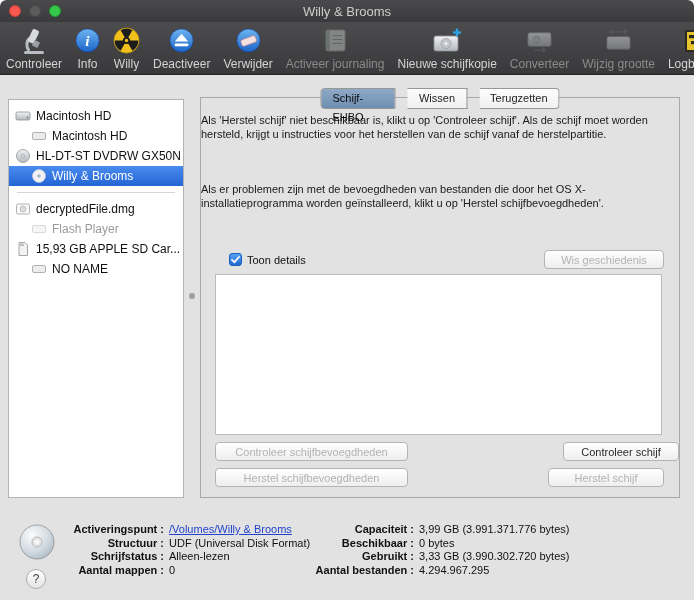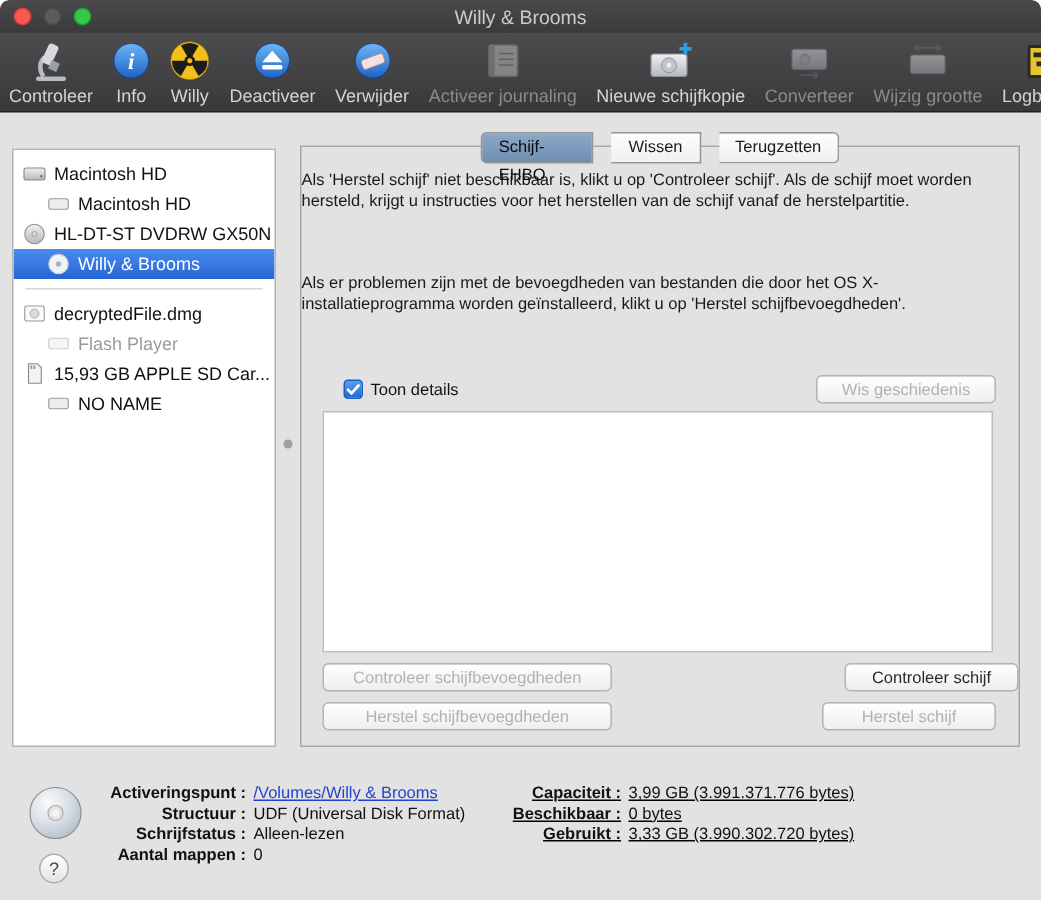--- a/index.html
+++ b/index.html
@@ -70,21 +70,21 @@
   .outbox{position:absolute;left:14px;top:176px;width:447px;height:161px;
     background:#ffffff;border:1px solid #bcbcbc;box-sizing:border-box;}
   
   .footer{position:absolute;left:0;top:517px;width:694px;height:83px;}
   .cdicon{position:absolute;left:18px;top:6px;}
   .helpbtn{position:absolute;left:26px;top:52px;width:20px;height:20px;border-radius:50%;
     background:linear-gradient(#ffffff,#e4e4e4);border:1px solid #adadad;box-sizing:border-box;
     font-size:12px;color:#444;display:flex;align-items:center;justify-content:center;}
   .infocol{position:absolute;top:6px;}
   .infocol.left{left:36px;}
-  .infocol.right{left:296px;text-decoration:underline;}
+  .infocol.right{left:296px;}
   .inforow{display:flex;font-size:11px;line-height:13.5px;color:#111;}
   .ilabel{font-weight:bold;text-align:right;margin-right:5px;white-space:nowrap;}
   .infocol.left .ilabel{width:128px;}
   .infocol.right .ilabel{width:118px;}
   .ivalue{white-space:nowrap;}
   .ivalue.link{color:#2244cc;text-decoration:underline;}
 </style>
 </head>
 <body>
 
@@ -369,16 +369,20 @@
         <span class="ivalue">3,99 GB (3.991.371.776 bytes)</span>
       </div>
       <div class="inforow">
         <span class="ilabel">Beschikbaar :</span>
         <span class="ivalue">0 bytes</span>
       </div>
       <div class="inforow">
         <span class="ilabel">Gebruikt :</span>
         <span class="ivalue">3,33 GB (3.990.302.720 bytes)</span>
       </div>
+      <div class="inforow">
+        <span class="ilabel">Aantal bestanden :</span>
+        <span class="ivalue">4.294.967.295</span>
+      </div>
     </div>
   </div>
 
 </div>
 
 </body></html>

